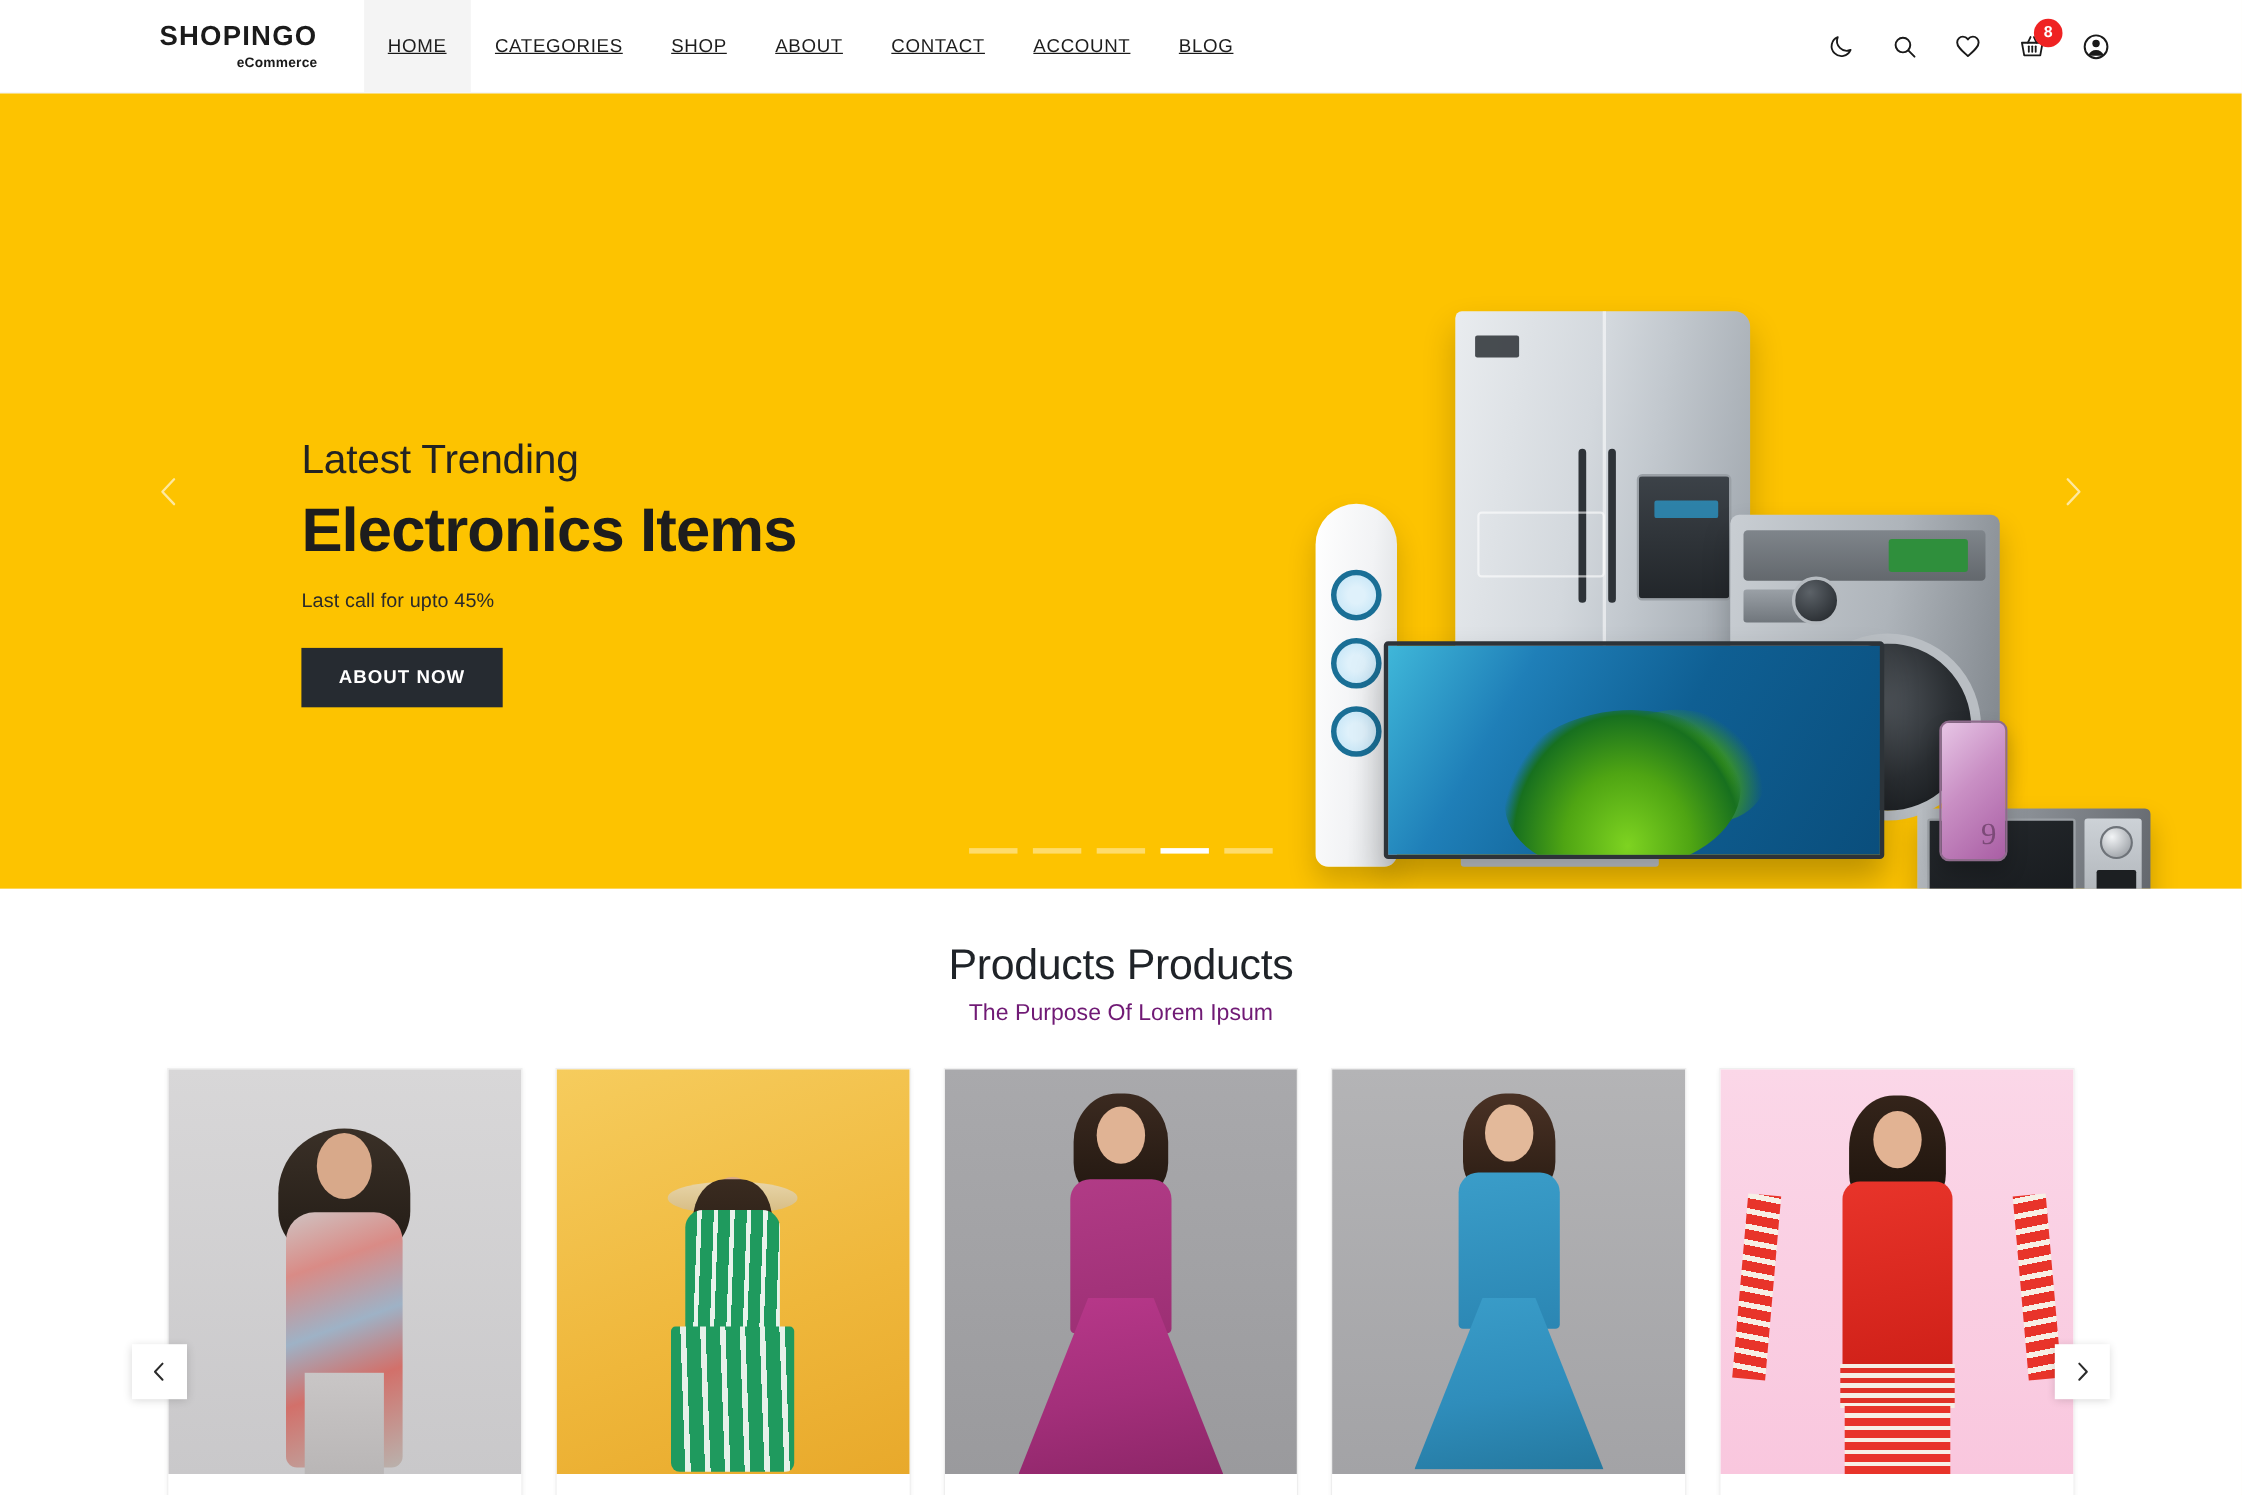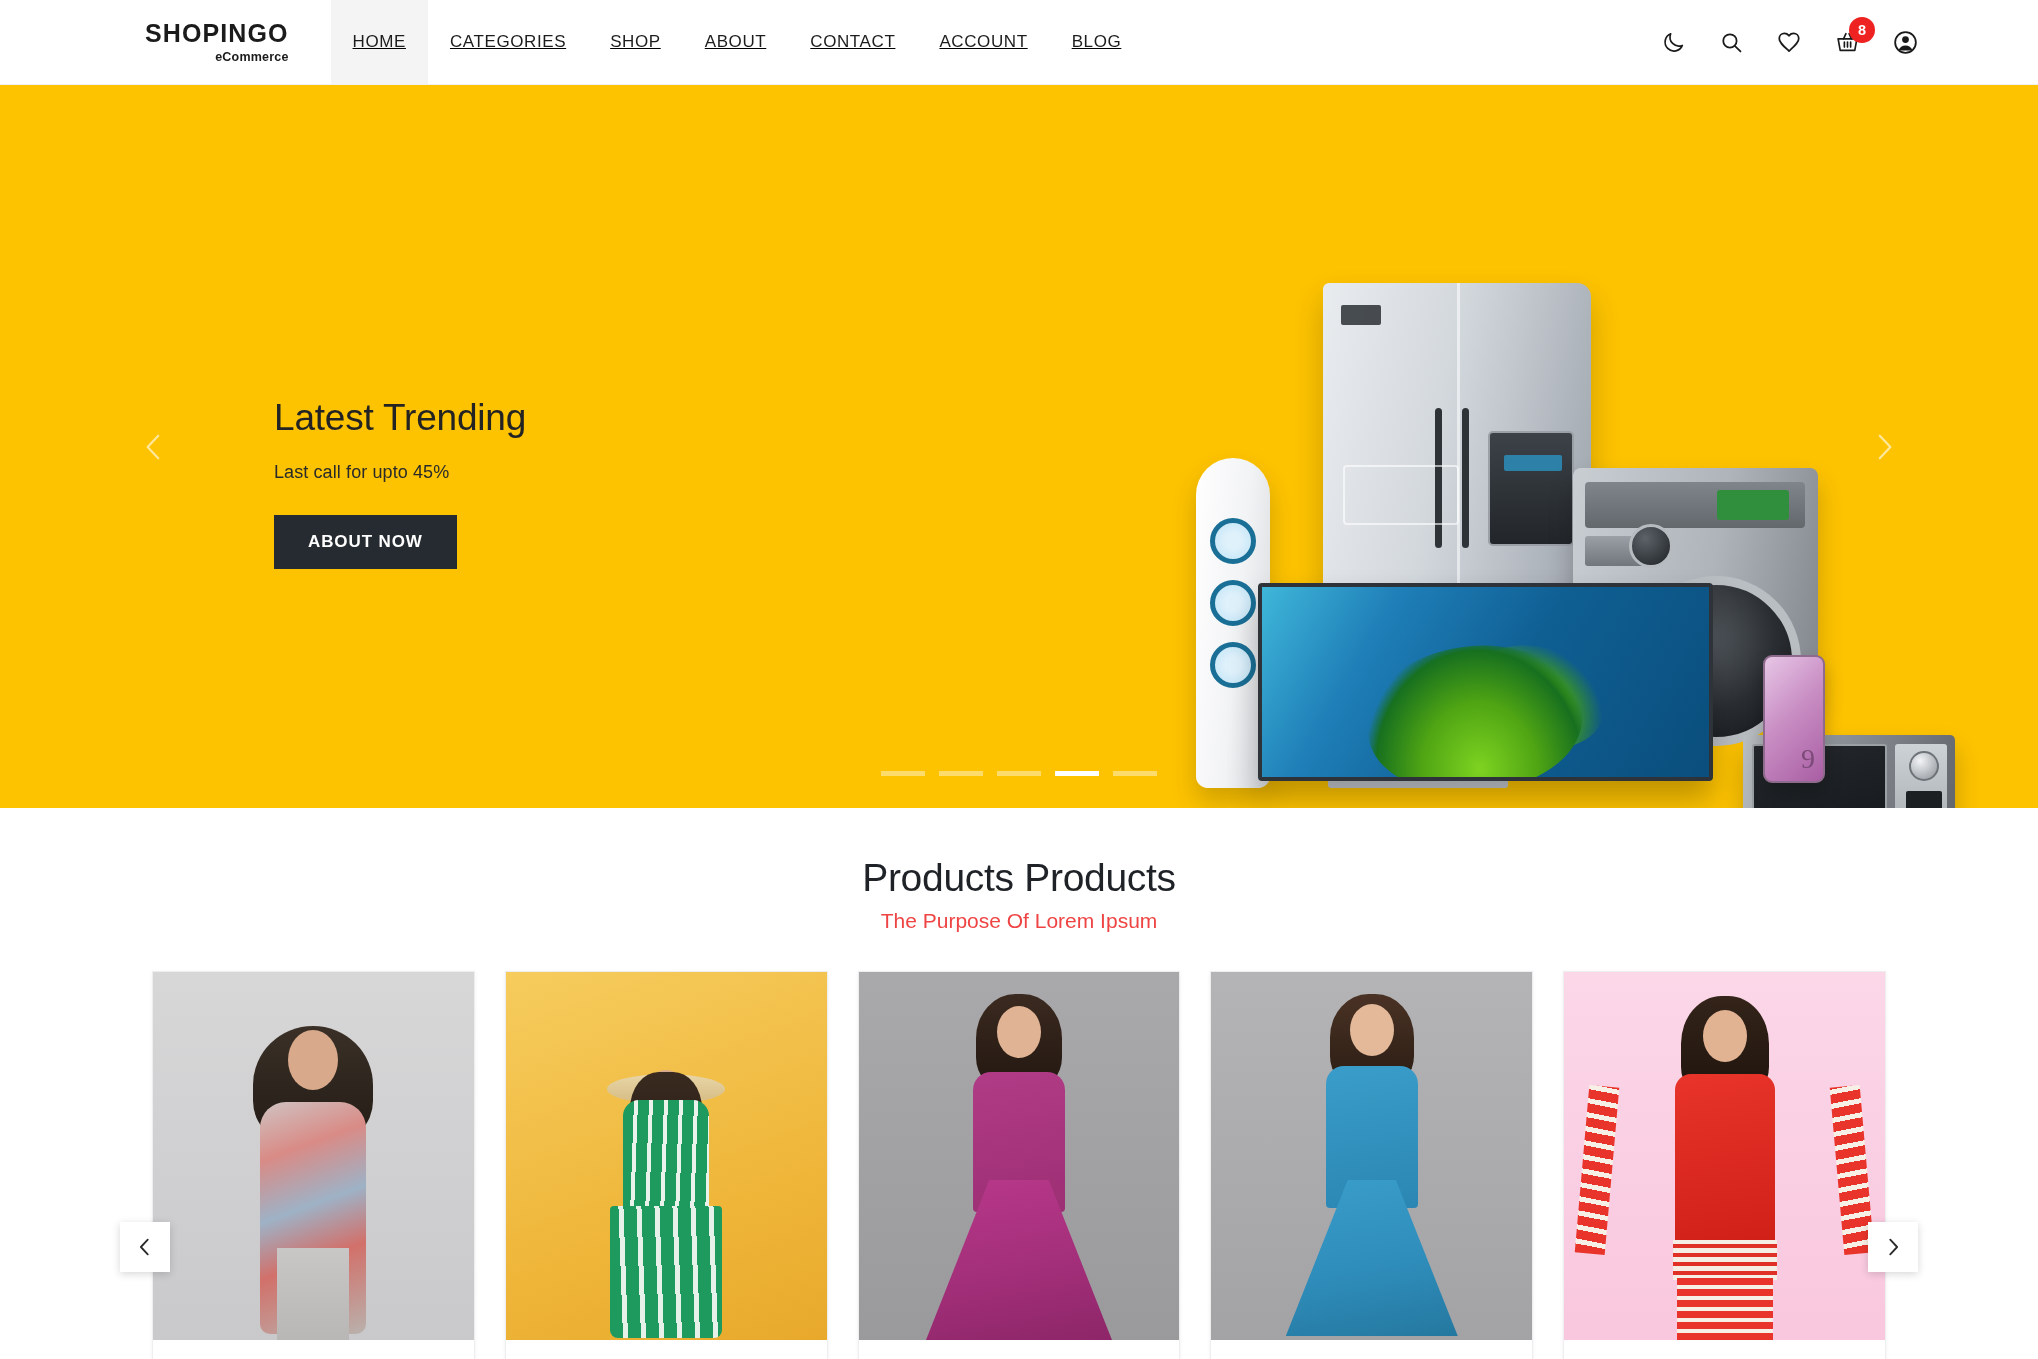--- a/index.html
+++ b/index.html
@@ -346,21 +346,21 @@
   .featured-title {
     text-align: center;
     font-size: 39px;
     color: #1f2328;
     font-weight: 400;
     letter-spacing: -0.3px;
   }
   .featured-sub {
     text-align: center;
     font-size: 21px;
-    color: #ef4444;
+    color: #701a75;
     margin-top: 9px;
   }
 
   .carousel {
     position: relative;
     margin-top: 38px;
     padding: 0 152px;
   }
   .cards {
     display: flex;
@@ -472,20 +472,21 @@
     </div>
 
   </div>
 </div>
 
 <section class="hero">
   <div class="hero-inner">
 
     <div class="hero-text">
       <div class="hero-kicker">Latest Trending</div>
+      <div class="hero-title">Electronics Items</div>
       <div class="hero-sub">Last call for upto 45%</div>
       <button class="shop-now">ABOUT NOW</button>
     </div>
 
     <div class="hero-image">
       <div class="ap tower">
         <span class="ring r1"></span>
           <span class="ring r2"></span>
           <span class="ring r3"></span>
       </div>

